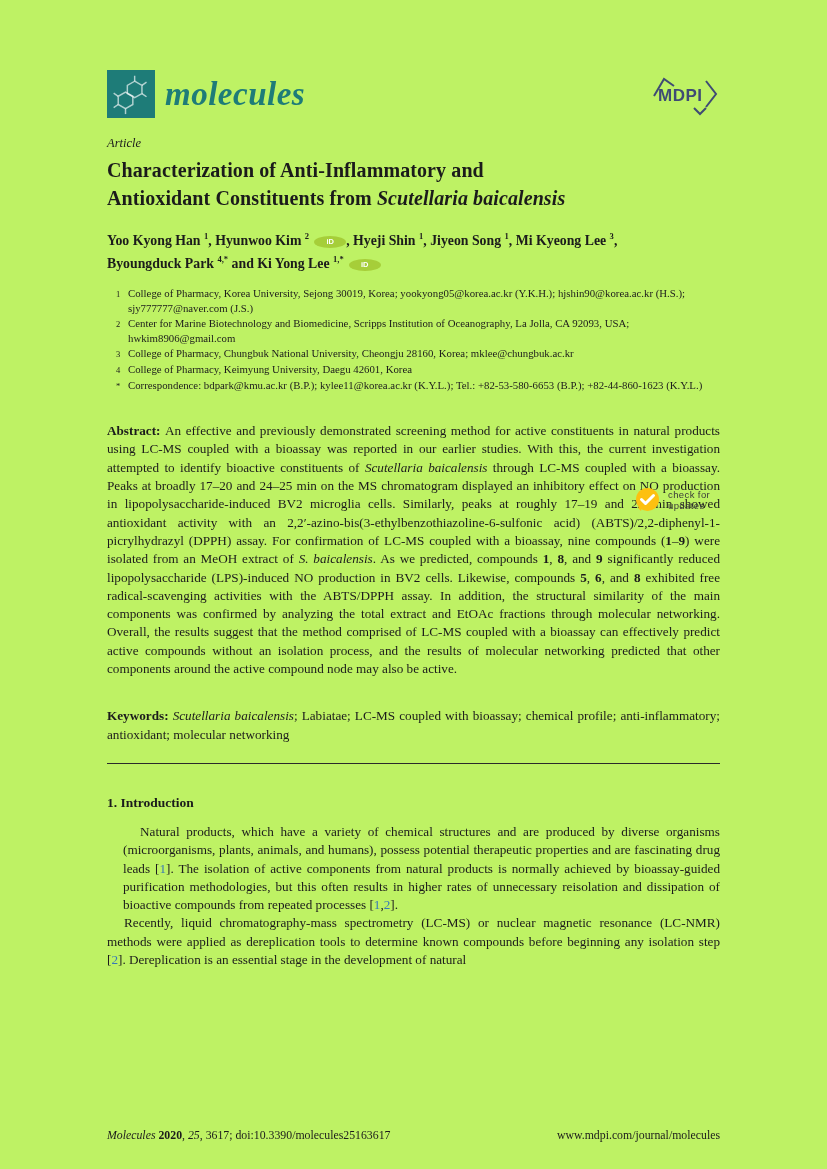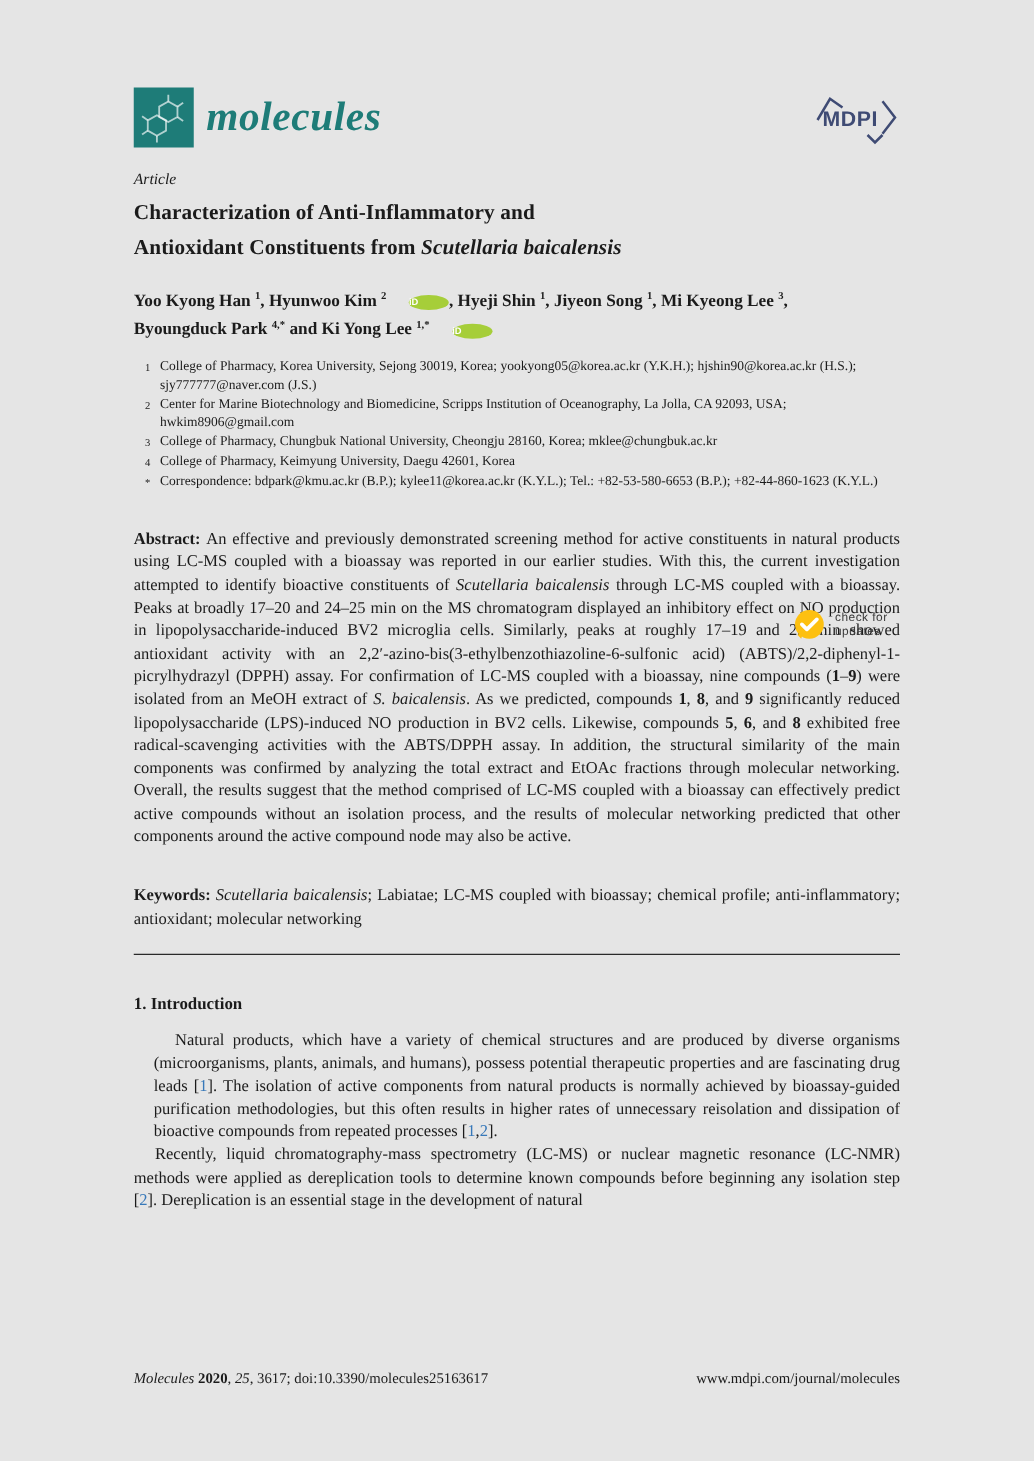--- a/index.html
+++ b/index.html
@@ -1,31 +1,31 @@
 <!DOCTYPE html>
 <html><head>
 <meta charset="utf-8">
 <style>
   html,body { margin:0; padding:0; background:#ffffff; }
   .page {
-    position:relative; width:827px; height:1169px; background:#e5e5e5;
+    position:relative; width:827px; height:1169px; background:#bef264;
     font-family:"Liberation Serif", serif; color:#1b1b1b; overflow:hidden;
   }
   .content { position:absolute; left:107px; top:0; width:613px; }
 
   
   .logo-row { margin-top:70px; height:48px; position:relative; }
   .mol-logo { display:flex; align-items:center; gap:10px; }
   .mol-box { width:48px; height:48px; background:#1e7c78; display:flex; align-items:center; justify-content:center; }
   .wordmark { font-style:italic; font-weight:bold; font-size:33px; color:#1e7c78; letter-spacing:0.5px; }
   .mdpi-logo { position:absolute; right:0; top:2px; width:72px; height:44px; }
 
   .article-label { margin-top:18px; font-style:italic; font-size:12.5px; }
 
-  h1.title { margin:5px 0 0 0; font-size:17px; line-height:28px; font-weight:bold; letter-spacing:0.1px; }
+  h1.title { margin:5px 0 0 0; font-size:20px; line-height:28px; font-weight:bold; letter-spacing:0.1px; }
   h1 .i { font-style:italic; }
 
   .authors { margin-top:15px; font-weight:bold; font-size:13.8px; line-height:18.5px; }
   .authors sup { font-size:9px; }
 
   .affiliations { margin-top:13px; font-size:10.8px; line-height:15px; }
   .aff-row { display:flex; }
   .aff-marker { width:12px; margin-left:9px; flex:none; font-size:8.5px; vertical-align:super; padding-top:1px; }
   .aff-text { flex:1; }
 
@@ -43,26 +43,26 @@
   .i { font-style:italic; }
   sup.seg { font-size:0.62em; }
   .cite { color:#3778b9; }
 
   .rule { margin-top:19px; border-top:1px solid #2a2a2a; height:0; }
 
   .sec-heading { margin-top:31px; font-size:13.5px; font-weight:bold; }
   .para { margin:0; font-size:13.2px; line-height:18.3px; text-align:justify; text-indent:17px; }
   .para.first { margin-top:12px;margin-left:16px; }
 
-  .footer { position:absolute; left:107px; right:107px; top:1095px; display:flex; justify-content:space-between; font-size:11.8px; }
+  .footer { position:absolute; left:107px; right:107px; top:1128px; display:flex; justify-content:space-between; font-size:11.8px; }
 
   .icon-orcid {
     display:inline-block; width:32px; height:12px; border-radius:50%;
     background:#a6ce39; color:#ffffff; font:bold 7.5px/12px "Liberation Sans", sans-serif;
-    vertical-align:1px; margin-left:18px;
+    text-align:center; vertical-align:1px; margin-left:5px;
   }
 </style>
 </head>
 <body>
 
 <div class="page">
   <div class="content">
 
     <div class="logo-row">
       <div class="mol-logo">

